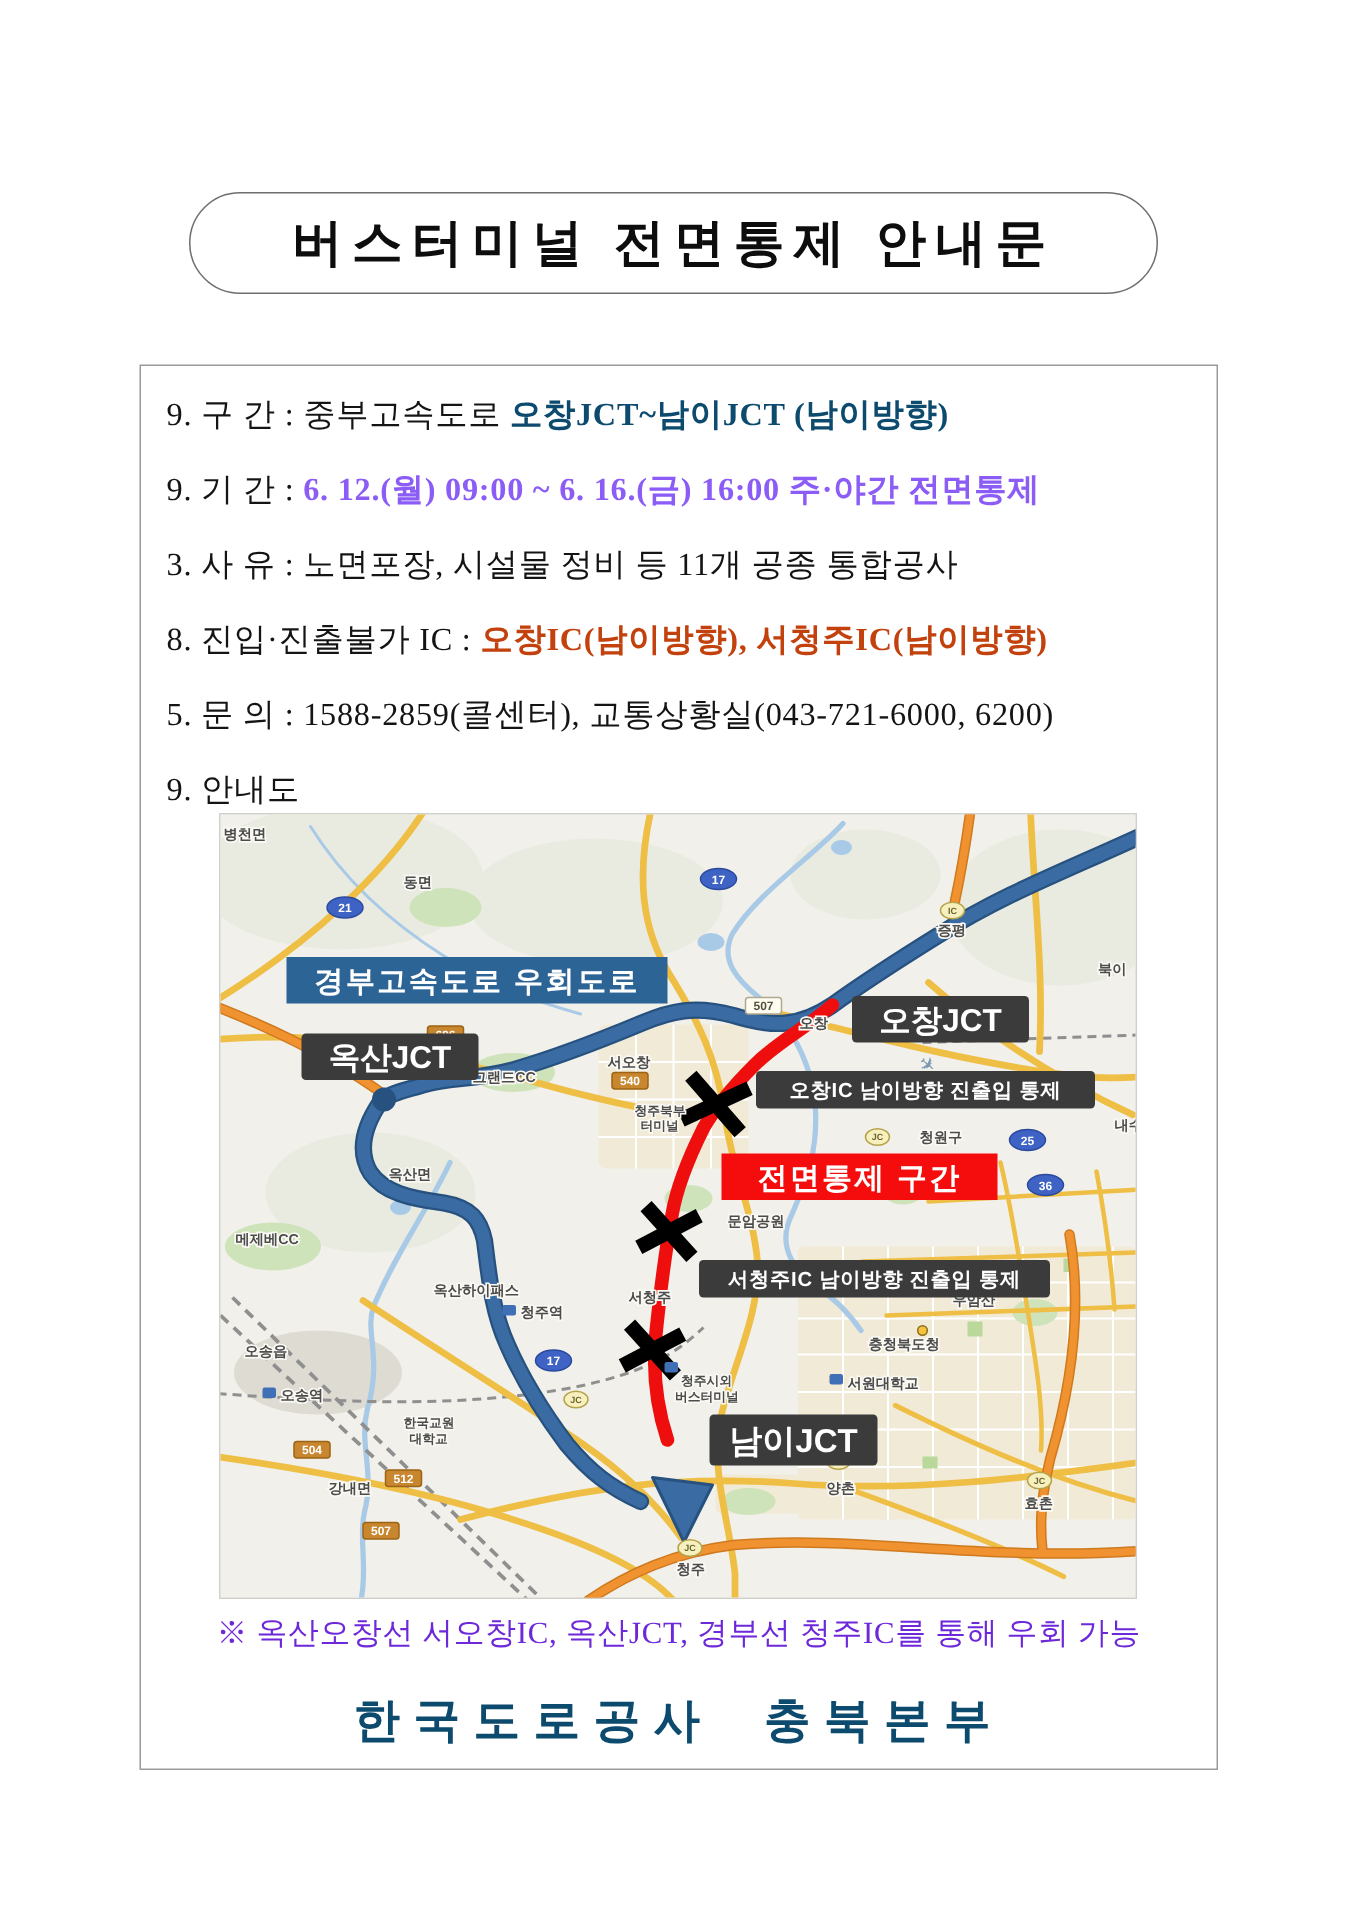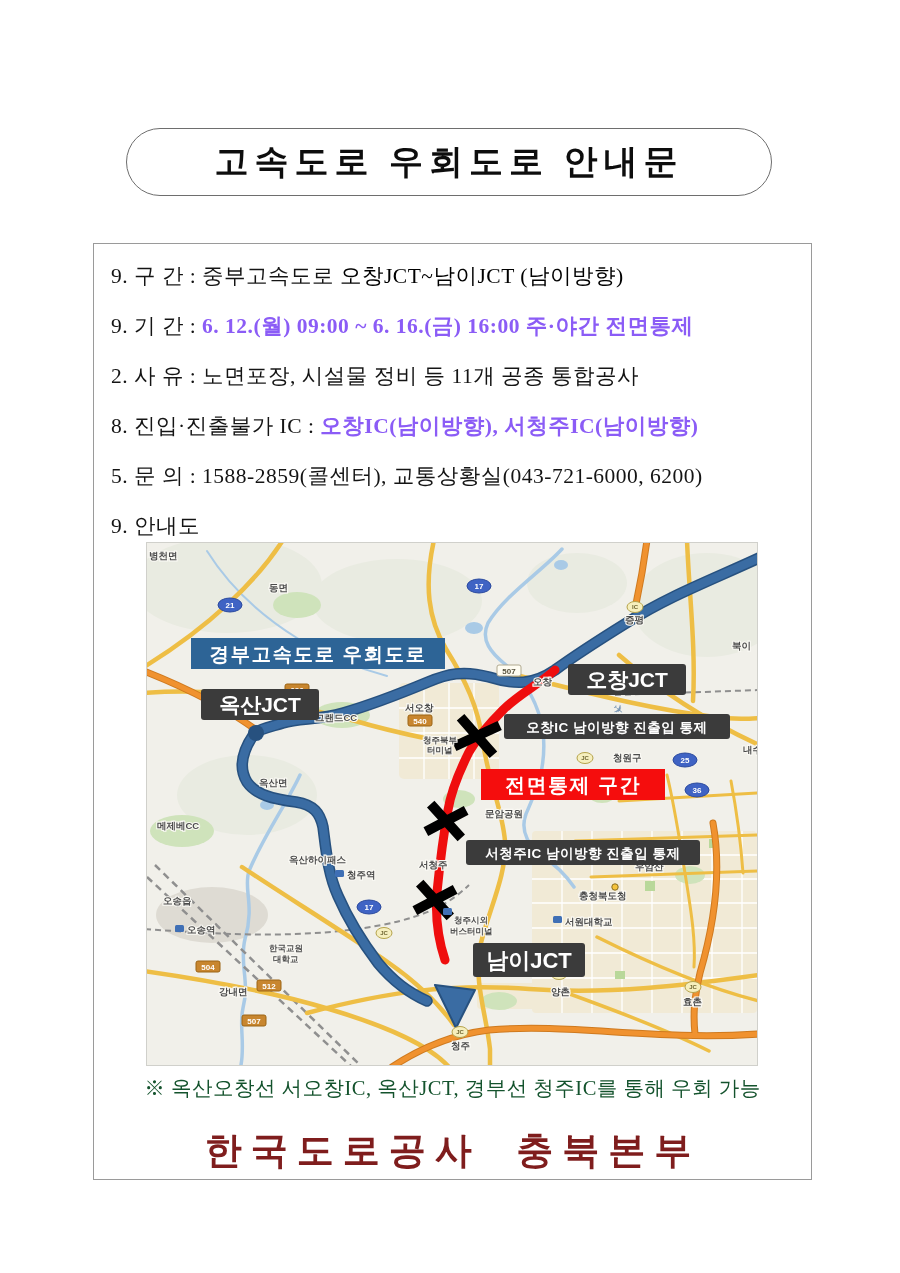--- a/index.html
+++ b/index.html
@@ -6,53 +6,53 @@
   .page{position:relative;width:900px;height:1273px;background:#ffffff;overflow:hidden;
         font-family:"Liberation Serif","DejaVu Serif",serif;color:#1a1a1a;}
   .title-box{position:absolute;left:126px;top:128px;width:644px;height:66px;
              border:1.5px solid #6e6e6e;border-radius:34px;
              display:flex;align-items:center;justify-content:center;background:#fff;}
   .title-box h1{margin:0;font-size:34px;font-weight:700;letter-spacing:6px;color:#0d0d0d;}
   .content-box{position:absolute;left:93px;top:243px;width:717px;height:935px;
                border:1px solid #9a9a9a;background:#fff;}
   .item{position:absolute;left:17px;font-size:21.5px;line-height:27px;white-space:nowrap;
         letter-spacing:0.5px;color:#141414;}
-  .hl-blue{color:#000000;font-weight:400;}
+  .hl-blue{color:#0c4a6e;font-weight:700;}
   .hl-red{color:#8b5cf6;font-weight:700;}
-  .hl-bold{color:#8b5cf6;font-weight:700;}
+  .hl-bold{color:#c2410c;font-weight:700;}
   .map-wrap{position:absolute;left:52px;top:298px;width:610px;height:522px;
             border:1px solid #d0d0cb;background:#f1f0ea;}
   .footnote{position:absolute;left:0;top:830px;width:717px;text-align:center;
-            font-size:20.5px;letter-spacing:0.5px;color:#14532d;}
+            font-size:20.5px;letter-spacing:0.5px;color:#6d28d9;}
   .footer{position:absolute;left:0;top:882px;width:717px;text-align:center;
           font-family:"Liberation Sans","DejaVu Sans",sans-serif;
-          font-size:37px;font-weight:800;letter-spacing:9px;word-spacing:16px;color:#7f1d1d;}
+          font-size:31px;font-weight:800;letter-spacing:9px;word-spacing:16px;color:#0c4a6e;}
   .pl{font:600 9.5px "Liberation Sans","DejaVu Sans",sans-serif;fill:#4c4c4c;
       paint-order:stroke;stroke:#faf9f4;stroke-width:2.2px;}
   .pls{font:600 8.5px "Liberation Sans","DejaVu Sans",sans-serif;fill:#4c4c4c;
       paint-order:stroke;stroke:#faf9f4;stroke-width:2px;}
   .sht{font:700 8px "Liberation Sans",sans-serif;fill:#fff;text-anchor:middle;}
   .shtd{font:700 8px "Liberation Sans",sans-serif;fill:#55503c;text-anchor:middle;}
   .shti{font:700 6px "Liberation Sans",sans-serif;fill:#6d6430;text-anchor:middle;}
   .lbl{font-family:"Liberation Sans","DejaVu Sans",sans-serif;font-weight:700;fill:#ffffff;text-anchor:middle;}
 </style>
 </head>
 <body>
 
 <div class="page">
 
   <div class="title-box">
-    <h1>고속도로 우회도로 안내문</h1>
+    <h1>버스터미널 전면통제 안내문</h1>
   </div>
 
   <div class="content-box">
 
     <div class="item" style="top:19px"><span>9. 구 간 : 중부고속도로 </span><span class="hl-blue">오창JCT~남이JCT (남이방향)</span></div>
     <div class="item" style="top:69px"><span>9. 기 간 : </span><span class="hl-red">6. 12.(월) 09:00 ~ 6. 16.(금) 16:00 주·야간 전면통제</span></div>
-    <div class="item" style="top:119px"><span>2. 사 유 : 노면포장, 시설물 정비 등 11개 공종 통합공사</span></div>
+    <div class="item" style="top:119px"><span>3. 사 유 : 노면포장, 시설물 정비 등 11개 공종 통합공사</span></div>
     <div class="item" style="top:169px"><span>8. 진입·진출불가 IC : </span><span class="hl-bold">오창IC(남이방향), 서청주IC(남이방향)</span></div>
     <div class="item" style="top:219px"><span>5. 문 의 : 1588-2859(콜센터), 교통상황실(043-721-6000, 6200)</span></div>
     <div class="item" style="top:269px"><span>9. 안내도</span></div>
 
     <div class="map-wrap">
       <svg viewBox="0 0 610 522" width="610" height="522">
 
         <rect x="0" y="0" width="610" height="522" fill="#f1f0ea"></rect>
         <g fill="#e9ebe1">
           <ellipse cx="80" cy="42" rx="95" ry="48"></ellipse>

